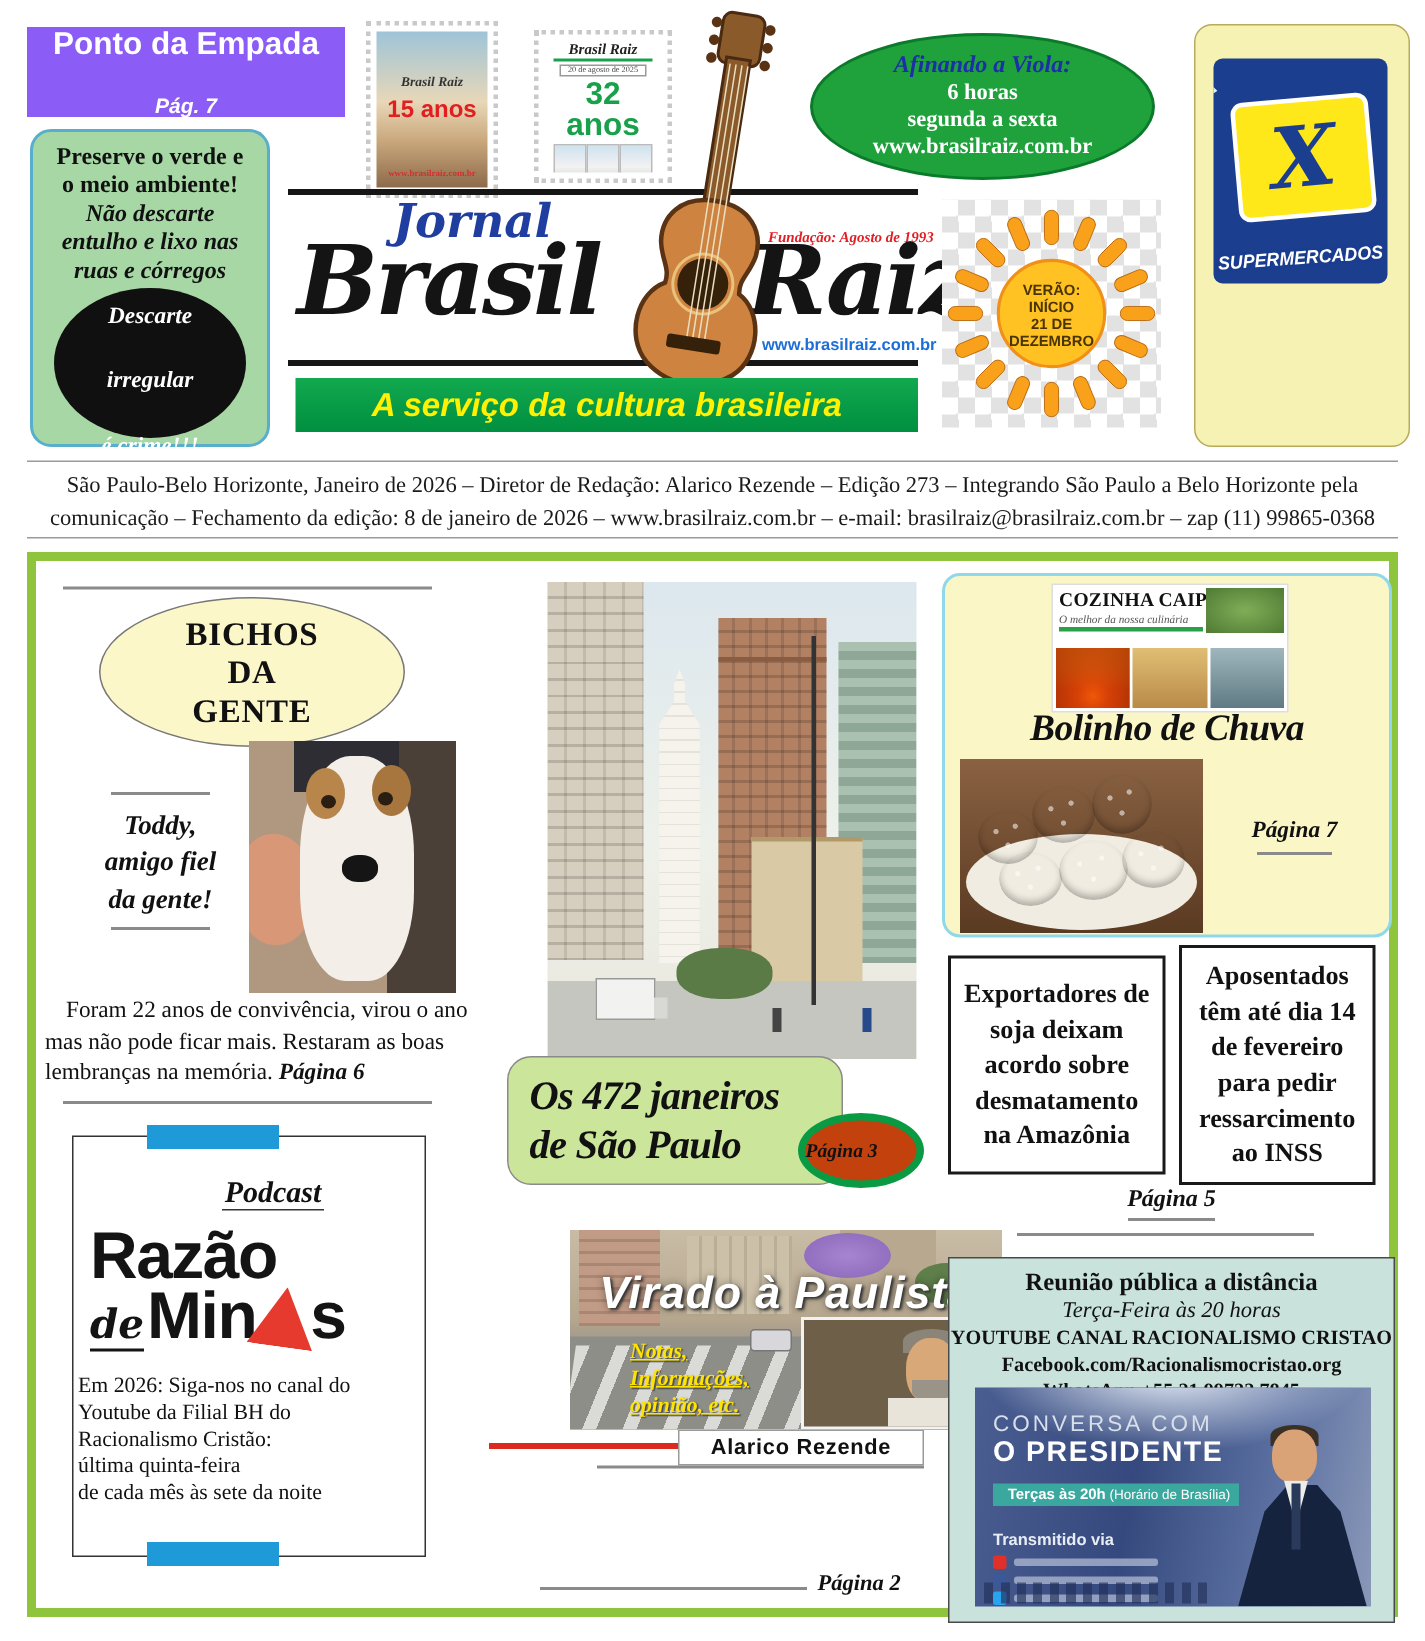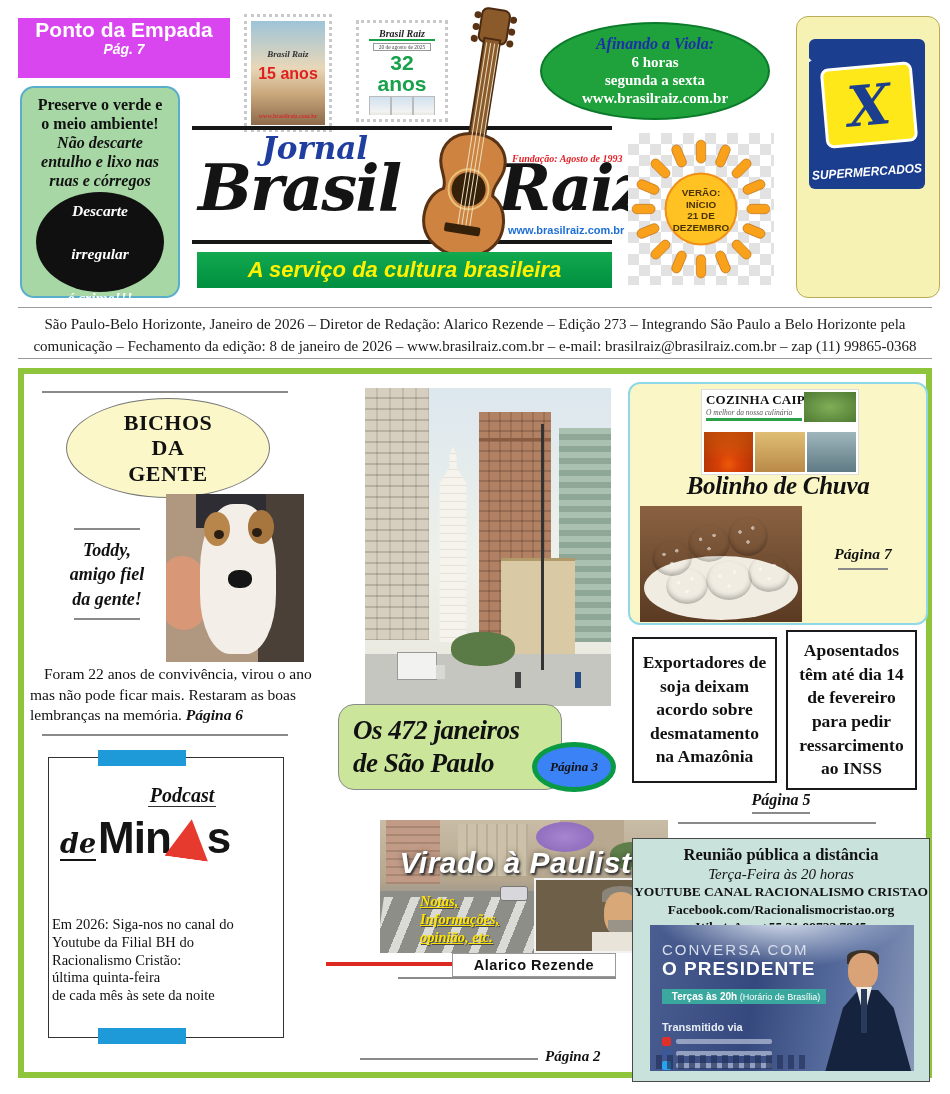--- a/index.html
+++ b/index.html
@@ -3,22 +3,22 @@
 <meta charset="utf-8">
 <style>
   html,body{margin:0;padding:0;background:#fff;}
   .page{position:relative;width:950px;height:1094px;background:#fff;overflow:hidden;
         font-family:"Liberation Serif",serif;color:#111;}
   .abs{position:absolute;}
   .ctr{text-align:center;}
   .rule{background:#8a8a8a;height:1.5px;}
 
   
-  .promo-blue{left:18px;top:18px;width:212px;height:60px;background:#d946ef;color:#fff;
-    display:flex;flex-direction:column;justify-content:flex-start;}
+  .promo-blue{left:18px;top:18px;width:212px;height:60px;background:#8b5cf6;color:#fff;
+    display:flex;flex-direction:column;justify-content:space-between;}
   .promo-blue .t{font-family:"Liberation Sans",sans-serif;font-weight:bold;font-size:21px;line-height:1.1;}
   .promo-blue .p{font-family:"Liberation Sans",sans-serif;font-weight:bold;font-style:italic;font-size:14px;}
   .eco{left:20px;top:86px;width:160px;height:212px;background:#A6D7A4;border:2px solid #58AECB;
     border-radius:14px;padding-top:8px;box-sizing:border-box;}
   .eco .b{font-weight:bold;font-size:16px;line-height:1.18;}
   .eco .i{font-weight:bold;font-style:italic;font-size:16px;line-height:1.18;}
   .eco-oval{left:36px;top:192px;width:128px;height:100px;background:#101010;border-radius:50%;
     color:#fff;display:flex;flex-direction:column;justify-content:center;}
   .eco-oval div{font-style:italic;font-weight:bold;font-size:15.5px;line-height:1.25;margin-top:24px;}
 
@@ -131,22 +131,22 @@
   .spphoto .street{position:absolute;left:0;bottom:0;width:100%;height:52px;background:#C6C6C0;}
   .spphoto .trees{position:absolute;left:86px;bottom:40px;width:64px;height:34px;background:#5A7A46;border-radius:45%;}
   .spphoto .truck{position:absolute;left:32px;bottom:26px;width:38px;height:26px;background:#F2F2F0;border:1px solid #999;}
   .spphoto .truck:after{content:"";position:absolute;right:-9px;bottom:0;width:9px;height:14px;background:#D8D8D4;}
   .spphoto .pole{position:absolute;left:176px;top:36px;width:3px;height:246px;background:#333;}
   .spphoto .p1,.spphoto .p2{position:absolute;width:6px;height:16px;background:#444;bottom:18px;}
   .spphoto .p1{left:150px;} .spphoto .p2{left:210px;background:#264a8a;}
   .sp-headline{left:338px;top:704px;width:224px;height:86px;background:#CBE59B;border:1.5px solid #8a8a8a;
     border-radius:16px;display:flex;flex-direction:column;justify-content:center;padding-left:14px;box-sizing:border-box;}
   .sp-headline div{font-weight:bold;font-style:italic;font-size:27px;line-height:1.22;letter-spacing:-.5px;}
-  .pagina3{left:532px;top:742px;width:84px;height:50px;background:#3b82f6;border:5px solid #0A9A44;
-    border-radius:50%;display:flex;align-items:center;justify-content:center;box-sizing:border-box;}
+  .pagina3{left:532px;top:742px;width:84px;height:50px;background:#c2410c;border:5px solid #0A9A44;
+    border-radius:50%;display:flex;align-items:center;box-sizing:border-box;}
   .pagina3 div{font-weight:bold;font-style:italic;font-size:13px;}
 
   
   .virado{left:336px;top:820px;width:288px;height:133px;overflow:hidden;background:linear-gradient(#C9BCA6 0%,#B5A68E 45%,#97948C 60%,#8E8E86 100%);margin-left:44px;}
   .virado .bld1{position:absolute;left:6px;top:0;width:54px;height:64px;background:#C29B86;
     background-image:repeating-linear-gradient(#0000 0 6px,#00000022 6px 8px);}
   .virado .bld2{position:absolute;left:78px;top:4px;width:70px;height:52px;background:#CCC0A8;
     background-image:repeating-linear-gradient(90deg,#0000 0 8px,#00000018 8px 10px);}
   .virado .bld3{position:absolute;right:44px;top:0;width:64px;height:44px;background:#B8A890;}
   .virado .jaca{position:absolute;right:74px;top:2px;width:58px;height:30px;background:radial-gradient(#A685D0,#8A66B8);border-radius:50%;}
@@ -397,20 +397,21 @@
   </div>
   <div class="abs rule" style="left:42px;top:734px;width:246px;"></div>
 
   <div class="abs podcast"></div>
   <div class="abs tab" style="top:750px;"></div>
   <div class="abs tab" style="top:1028px;"></div>
   <div class="abs pod-label">
     <span>Podcast</span>
   </div>
   <div class="abs razao">
+    <div><span>Razão</span></div>
     <div><span class="de">de</span><span>Min</span><span class="tri"></span><span>s</span></div>
   </div>
   <div class="abs pod-cap">
     <div>Em 2026: Siga-nos no canal do</div>
     <div>Youtube da Filial BH do</div>
     <div>Racionalismo Cristão:</div>
     <div>última quinta-feira</div>
     <div>de cada mês às sete da noite</div>
   </div>
 

